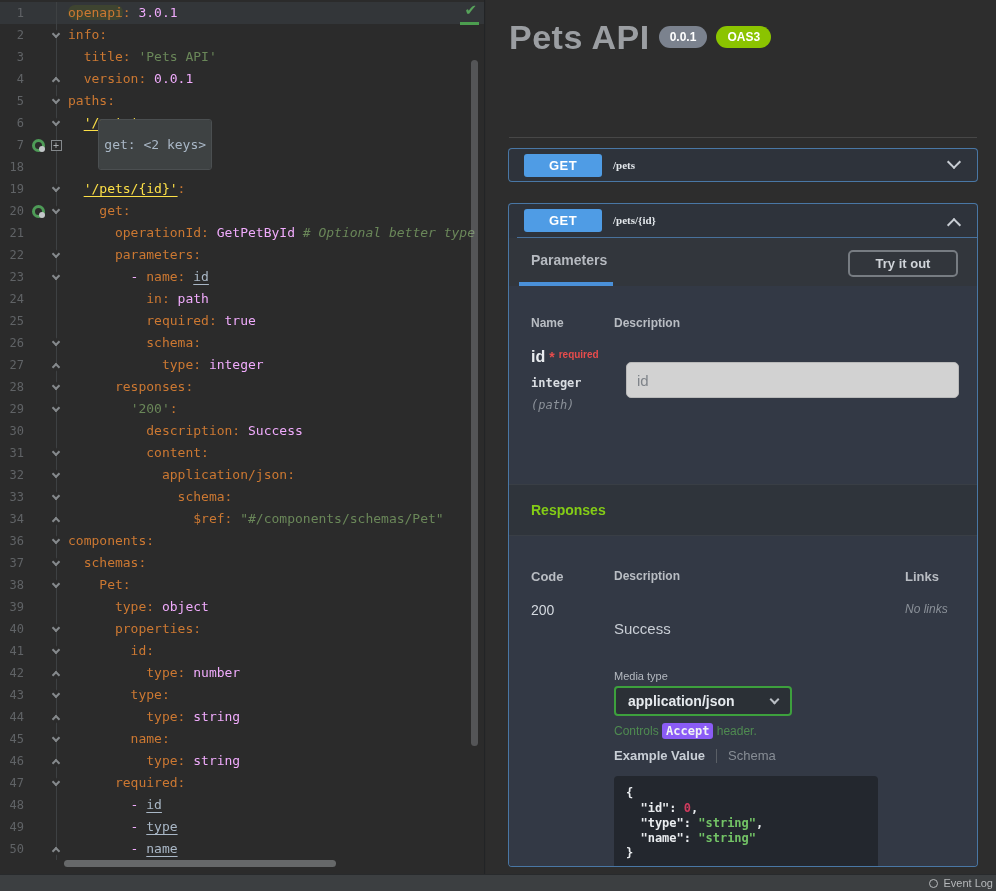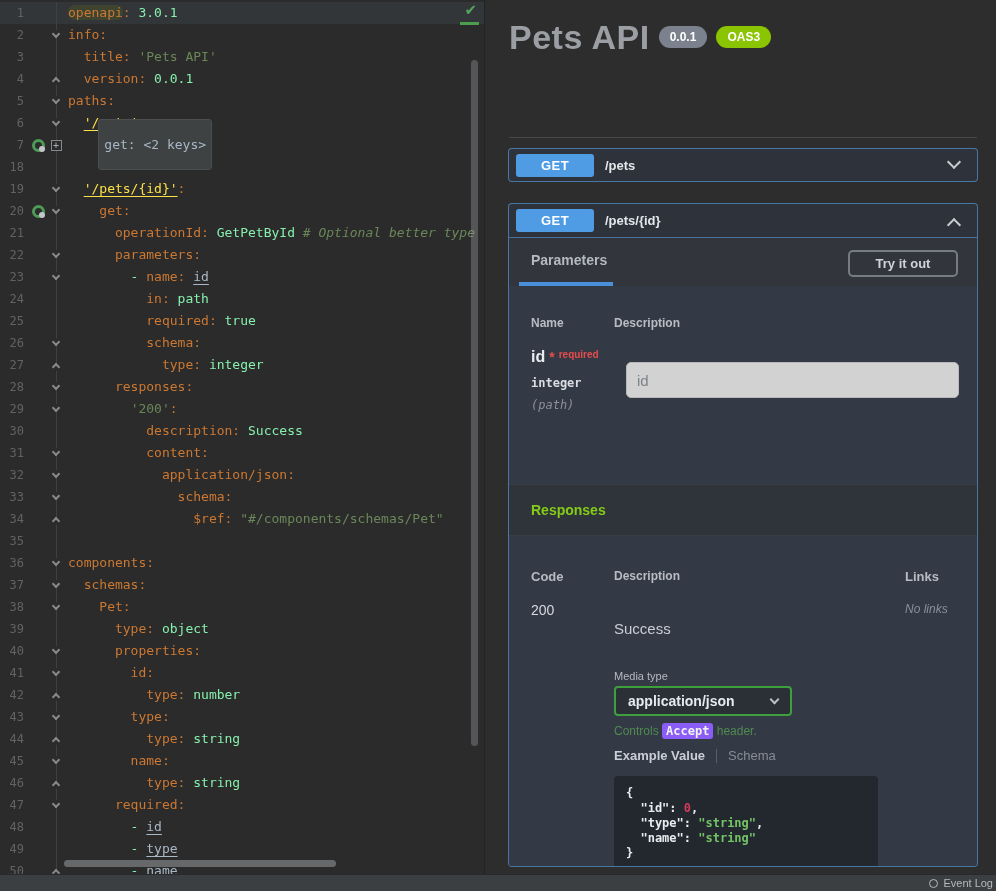--- a/index.html
+++ b/index.html
@@ -24,21 +24,21 @@
   .lmark { width:16px; flex:0 0 16px; display:flex; align-items:center; justify-content:center;
            background:linear-gradient(#3e4143,#3e4143) no-repeat center/1px 100%; }
   .mk-o { width:6px; height:6px; border-right:2px solid #85898c; border-bottom:2px solid #85898c;
           transform:rotate(45deg); margin-top:-3px; background:#2b2b2b; }
   .mk-e { width:6px; height:6px; border-right:2px solid #85898c; border-bottom:2px solid #85898c;
           transform:rotate(-135deg); margin-top:3px; background:#2b2b2b; }
   .mk-f { width:11px; height:11px; border:1px solid #85898c; background:#2b2b2b; color:#a9adb0;
           font-size:10px; line-height:9px; text-align:center; }
   .lcode { padding-left:4px; }
   .k { color:#cc7832; }
-  .p { color:#86efac;text-align:center; }
+  .p { color:#f0abfc;text-align:center; }
   .s { color:#6a8759; }
   .c { color:#6a8759; font-style:italic; }
   .u { color:#a9b7c6; text-decoration:underline; text-underline-offset:3px; }
   .ku { color:#fde047; text-decoration:underline; text-underline-offset:3px; }
   .hlw { color:#cc7832; background:#3e4430;border-radius:7px; }
   .chip { background:#3e4243; color:#a9b7c6; border-radius:2px; padding:17px 5px;
           outline:1px solid #4b4f51; }
   .ed-check { position:absolute; right:7px; top:1px; color:#57a35b; font-size:15px;
               font-weight:bold; font-family:"DejaVu Sans", sans-serif; }
   .ed-stripe { position:absolute; right:5px; top:22px; width:19px; height:3px; background:#4c9e4f; }
@@ -62,27 +62,27 @@
   .chev { width:10px; height:10px; border-right:2px solid #c9ced4; border-bottom:2px solid #c9ced4; }
   .chev.down { transform:rotate(45deg); margin-top:-4px; }
   .chev.up { transform:rotate(-135deg); margin-top:4px; }
   .chev.big { width:12px; height:12px; }
   .sw-divider { position:absolute; left:23px; right:19px; top:137px; height:1px; background:#474747; }
 
   .opblock { position:absolute; left:22px; width:470px; border:1px solid rgba(97,175,254,0.55);
              border-radius:4px; background:#2e333b; }
   .op1 { top:148px; height:34px; }
   .op2 { top:203px; height:664px; overflow:hidden; }
-  .op-head { position:absolute; left:0; right:0; top:0; height:34px; cursor:pointer; }
+  .op-head { position:absolute; left:8px; right:0; top:0; height:34px; cursor:pointer; }
   .op2 .op-head { border-bottom:1px solid rgba(97,175,254,0.5); }
   .m-badge { position:absolute; left:7px; top:5px; width:78px; height:23px; border-radius:3px;
              background:#4f9ce5; color:#fff; font-size:13px; font-weight:bold; letter-spacing:0.5px;
              text-align:center; line-height:23px; }
   .op-path { position:absolute; left:96px; top:0; line-height:33px;
-             font-family:Liberation Sans, sans-serif; font-size:13px; font-weight:600; color:#e3e7eb; }
+             font-family:Liberation Serif, serif; font-size:11px; font-weight:600; color:#e3e7eb; }
   .op-chev { position:absolute; right:18px; top:12px; }
 
   .op-tabbar { position:absolute; left:0; right:0; top:34px; height:48px; background:#32363c; }
   .tab-params { position:absolute; left:22px; top:14px; font-size:14px; font-weight:bold;
                 color:#b6bac0; cursor:pointer; }
   .tab-underline { position:absolute; left:10px; bottom:0; width:94px; height:4px; background:#4a90d9; }
   .btn-try { position:absolute; right:19px; top:12px; width:110px; height:27px;
              border:2px solid #777c82; border-radius:5px; background:transparent; color:#d0d4d9;
              font-size:13px; font-weight:600; font-family:"Liberation Sans", sans-serif; cursor:pointer; }
 
@@ -161,21 +161,20 @@
         <div class="eline"><span class="lnum">25</span><span class="licon"></span><span class="lmark"></span><span class="lcode"><span class="k">          required: </span><span class="p">true</span></span></div>
         <div class="eline"><span class="lnum">26</span><span class="licon"></span><span class="lmark"><span class="mk-o"></span></span><span class="lcode"><span class="k">          schema:</span></span></div>
         <div class="eline"><span class="lnum">27</span><span class="licon"></span><span class="lmark"><span class="mk-e"></span></span><span class="lcode"><span class="k">            type: </span><span class="p">integer</span></span></div>
         <div class="eline"><span class="lnum">28</span><span class="licon"></span><span class="lmark"><span class="mk-o"></span></span><span class="lcode"><span class="k">      responses:</span></span></div>
         <div class="eline"><span class="lnum">29</span><span class="licon"></span><span class="lmark"><span class="mk-o"></span></span><span class="lcode"><span class="p">        </span><span class="s">'200'</span><span class="k">:</span></span></div>
         <div class="eline"><span class="lnum">30</span><span class="licon"></span><span class="lmark"></span><span class="lcode"><span class="k">          description: </span><span class="p">Success</span></span></div>
         <div class="eline"><span class="lnum">31</span><span class="licon"></span><span class="lmark"><span class="mk-o"></span></span><span class="lcode"><span class="k">          content:</span></span></div>
         <div class="eline"><span class="lnum">32</span><span class="licon"></span><span class="lmark"><span class="mk-o"></span></span><span class="lcode"><span class="k">            application/json:</span></span></div>
         <div class="eline"><span class="lnum">33</span><span class="licon"></span><span class="lmark"><span class="mk-o"></span></span><span class="lcode"><span class="k">              schema:</span></span></div>
         <div class="eline"><span class="lnum">34</span><span class="licon"></span><span class="lmark"><span class="mk-e"></span></span><span class="lcode"><span class="k">                $ref: </span><span class="s">"#/components/schemas/Pet"</span></span></div>
-        <div class="eline"><span class="lnum">35</span><span class="licon"></span><span class="lmark"></span><span class="lcode"></span></div>
         <div class="eline"><span class="lnum">36</span><span class="licon"></span><span class="lmark"><span class="mk-o"></span></span><span class="lcode"><span class="k">components:</span></span></div>
         <div class="eline"><span class="lnum">37</span><span class="licon"></span><span class="lmark"><span class="mk-o"></span></span><span class="lcode"><span class="k">  schemas:</span></span></div>
         <div class="eline"><span class="lnum">38</span><span class="licon"></span><span class="lmark"><span class="mk-o"></span></span><span class="lcode"><span class="k">    Pet:</span></span></div>
         <div class="eline"><span class="lnum">39</span><span class="licon"></span><span class="lmark"></span><span class="lcode"><span class="k">      type: </span><span class="p">object</span></span></div>
         <div class="eline"><span class="lnum">40</span><span class="licon"></span><span class="lmark"><span class="mk-o"></span></span><span class="lcode"><span class="k">      properties:</span></span></div>
         <div class="eline"><span class="lnum">41</span><span class="licon"></span><span class="lmark"><span class="mk-o"></span></span><span class="lcode"><span class="k">        id:</span></span></div>
         <div class="eline"><span class="lnum">42</span><span class="licon"></span><span class="lmark"><span class="mk-e"></span></span><span class="lcode"><span class="k">          type: </span><span class="p">number</span></span></div>
         <div class="eline"><span class="lnum">43</span><span class="licon"></span><span class="lmark"><span class="mk-o"></span></span><span class="lcode"><span class="k">        type:</span></span></div>
         <div class="eline"><span class="lnum">44</span><span class="licon"></span><span class="lmark"><span class="mk-e"></span></span><span class="lcode"><span class="k">          type: </span><span class="p">string</span></span></div>
         <div class="eline"><span class="lnum">45</span><span class="licon"></span><span class="lmark"><span class="mk-o"></span></span><span class="lcode"><span class="k">        name:</span></span></div>

